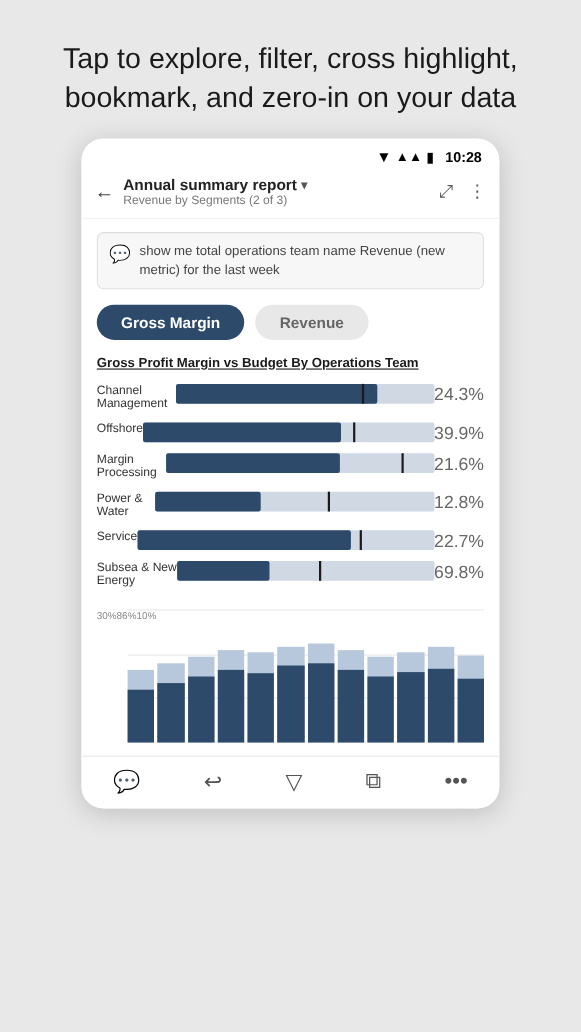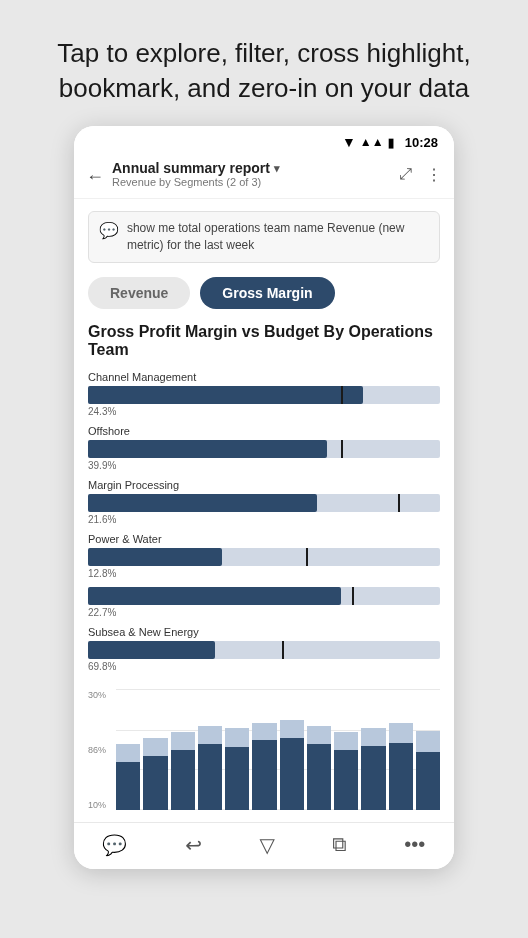--- a/index.html
+++ b/index.html
@@ -139,33 +139,34 @@
       background: #2d4a6b;
       color: #fff;
     }
     .tab-inactive {
       background: #e8e8e8;
       color: #666;
     }
 
     
     .chart-title {
-      font-size: 16px;
+      font-size: 12px;
       font-weight: 700;
       color: #1a1a1a;
       margin-bottom: 12px;
+      text-decoration: underline;
     }
 
     
     .bar-chart {
       margin-bottom: 18px;
     }
     .bar-row {
       display: flex;
-      flex-direction: column;
+      flex-direction: row;
       margin-bottom: 8px;
     }
     .bar-label {
       font-size: 11px;
       color: #333;
       margin-bottom: 3px;
     }
     .bar-track {
       position: relative;
       height: 18px;
@@ -182,21 +183,21 @@
       border-radius: 2px;
     }
     .bar-marker {
       position: absolute;
       top: 0;
       width: 2px;
       height: 100%;
       background: #1a1a1a;
     }
     .bar-value {
-      font-size: 10px;
+      font-size: 16px;
       color: #666;
       margin-top: 2px;
     }
 
     
     .v-chart {
       margin-top: 4px;
     }
     .v-chart-title {
       font-size: 12px;
@@ -211,21 +212,21 @@
       align-items: flex-end;
       gap: 3px;
       padding-left: 28px;
     }
     .v-axis-labels {
       position: absolute;
       left: 0;
       top: 0;
       height: 100%;
       display: flex;
-      flex-direction: column;
+      flex-direction: row;
       justify-content: space-between;
       padding: 0;
     }
     .v-axis-label {
       font-size: 9px;
       color: #888;
     }
     .v-bar-group {
       display: flex;
       flex-direction: column;
@@ -305,22 +306,22 @@
   </div>
 
   <div class="content">
 
     <div class="search-bar">
       <span class="search-icon-box">💬</span>
       <span class="search-text">show me total operations team name Revenue (new metric) for the last week</span>
     </div>
 
     <div class="tab-row">
+      <button class="tab-btn tab-active">Gross Margin</button>
       <button class="tab-btn tab-inactive">Revenue</button>
-      <button class="tab-btn tab-active">Gross Margin</button>
     </div>
 
     <div class="bar-chart">
       <div class="chart-title">Gross Profit Margin vs Budget By Operations Team</div>
       <div id="bar-rows-container">
           <div class="bar-row">
     <div class="bar-label">Channel Management</div>
     <div class="bar-track">
       <div class="bar-fill" style="width:78%"></div>
       <div class="bar-marker" style="left:72%"></div>
@@ -345,20 +346,21 @@
   </div>
           <div class="bar-row">
     <div class="bar-label">Power &amp; Water</div>
     <div class="bar-track">
       <div class="bar-fill" style="width:38%"></div>
       <div class="bar-marker" style="left:62%"></div>
     </div>
     <div class="bar-value">12.8%</div>
   </div>
           <div class="bar-row">
+    <div class="bar-label">Service</div>
     <div class="bar-track">
       <div class="bar-fill" style="width:72%"></div>
       <div class="bar-marker" style="left:75%"></div>
     </div>
     <div class="bar-value">22.7%</div>
   </div>
           <div class="bar-row">
     <div class="bar-label">Subsea &amp; New Energy</div>
     <div class="bar-track">
       <div class="bar-fill" style="width:36%"></div>

